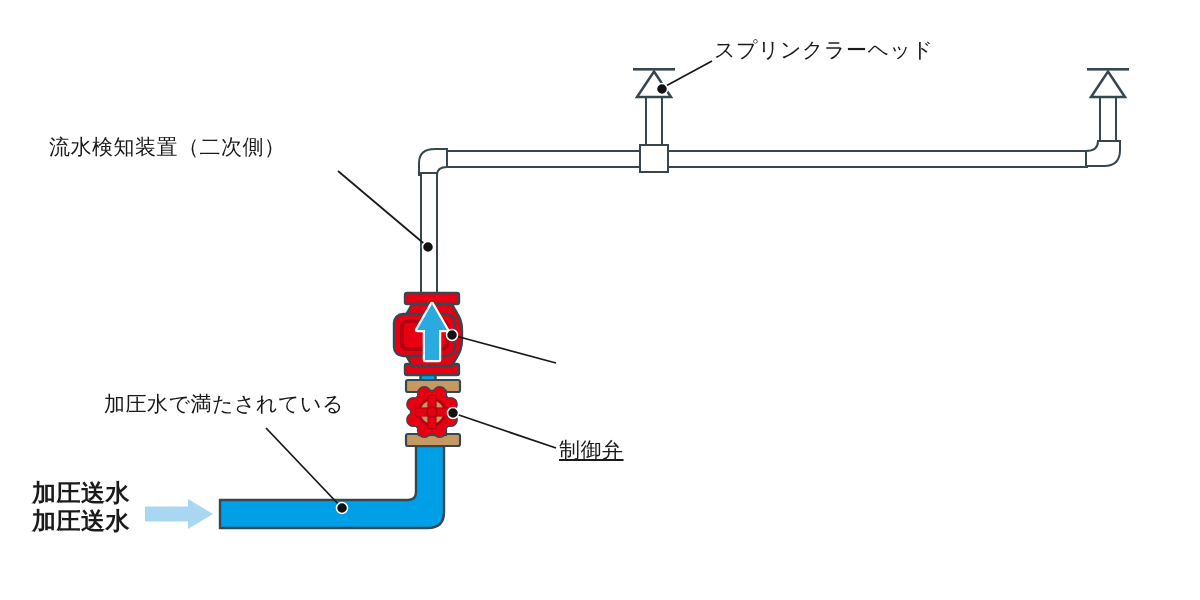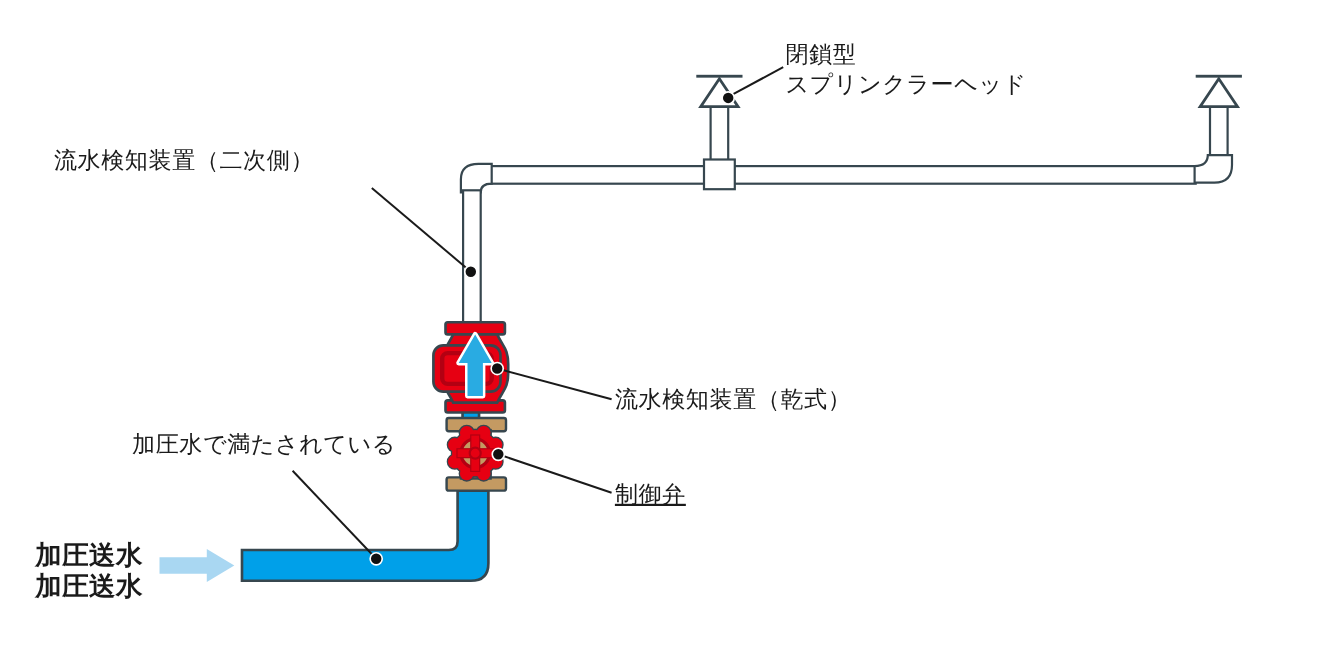--- a/index.html
+++ b/index.html
@@ -37,22 +37,22 @@
 
   
   .lbl{
     position:absolute;color:#1a1a1a;font-size:21px;font-weight:500;
     line-height:32px;white-space:nowrap;letter-spacing:0.5px;
   }
   .lbl-sprinkler{left:714px;top:36px;line-height:28px;}
   .lbl-secondary{left:49px;top:130px;line-height:34px;}
   .lbl-detector{left:559px;top:348px;}
   .lbl-control{left:559px;top:434px;text-decoration:underline;}
-  .lbl-primary{left:120px;top:388px;line-height:33px;font-family:Liberation Serif, serif;}
-  .lbl-supply{left:32px;top:479px;font-size:24px;font-weight:700;line-height:28px;margin-top:13px;}
+  .lbl-primary{left:104px;top:388px;line-height:33px;font-family:Liberation Serif, serif;}
+  .lbl-supply{left:32px;top:479px;font-size:24px;font-weight:700;line-height:28px;}
 </style>
 </head>
 <body>
 
 <div class="stage">
 
   <svg width="1200" height="600" viewBox="0 0 1200 600">
 
     <g>
       <rect class="pipe-dry" x="646" y="96" width="16" height="52"></rect>
@@ -131,29 +131,27 @@
       <line class="leader" x1="266" y1="428" x2="342" y2="508"></line>
       <circle class="leader-dot" cx="662" cy="89" r="5.5"></circle>
       <circle class="leader-dot" cx="428" cy="247" r="5.5"></circle>
       <circle class="leader-dot" cx="452" cy="335" r="5.5"></circle>
       <circle class="leader-dot" cx="453" cy="413" r="5.5"></circle>
       <circle class="leader-dot" cx="342" cy="508" r="5.5"></circle>
     </g>
   </svg>
 
   <div class="lbl lbl-sprinkler">
-    <div>閉鎖型</div>
     <div>スプリンクラーヘッド</div>
   </div>
 
   <div class="lbl lbl-secondary">
     <div>流水検知装置（二次側）</div>
   </div>
 
-  <div class="lbl lbl-detector">流水検知装置（乾式）</div>
 
   <div class="lbl lbl-control">制御弁</div>
 
   <div class="lbl lbl-primary">
     <div>加圧水で満たされている</div>
   </div>
 
   <div class="lbl lbl-supply">
     <div>加圧送水</div>
     <div>加圧送水</div>

